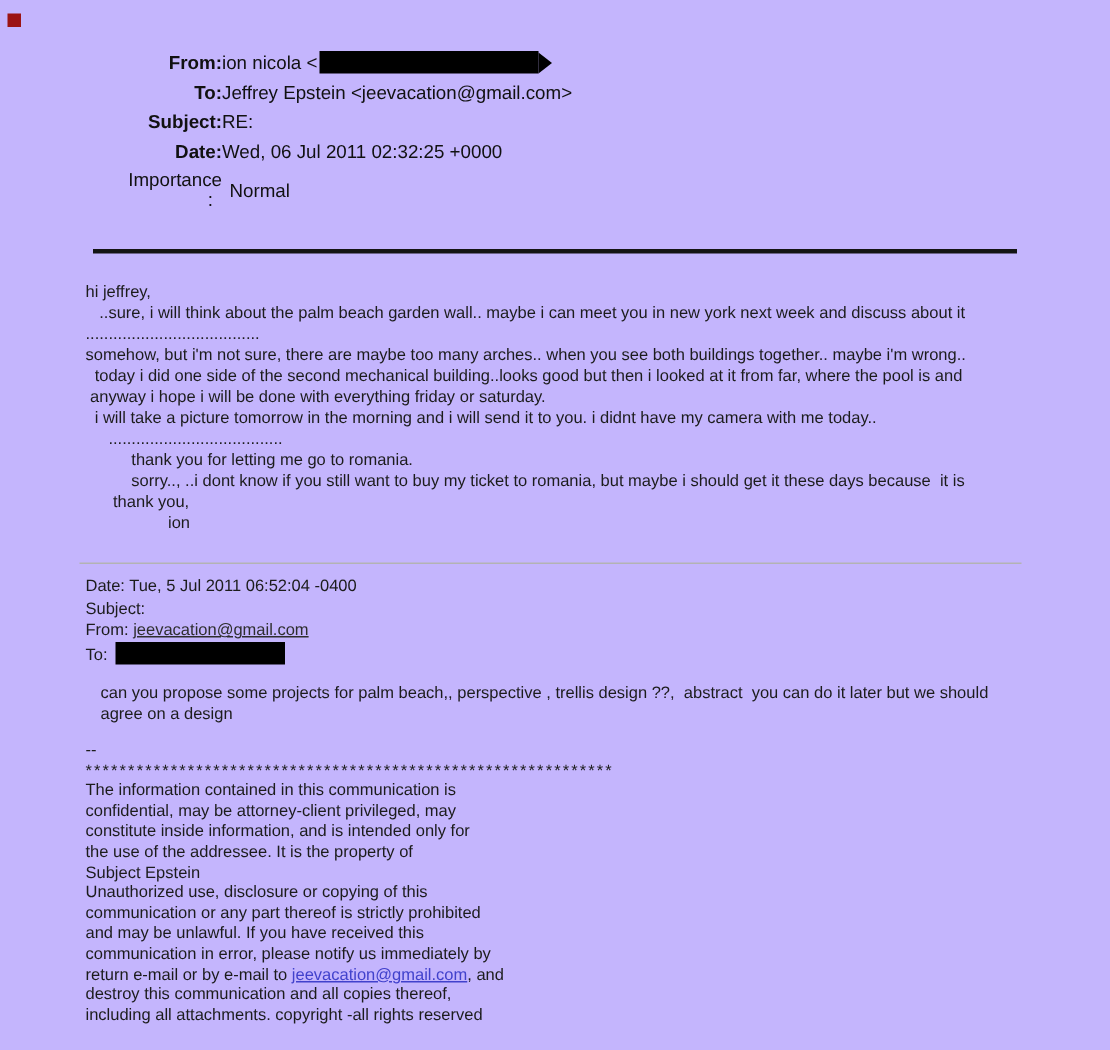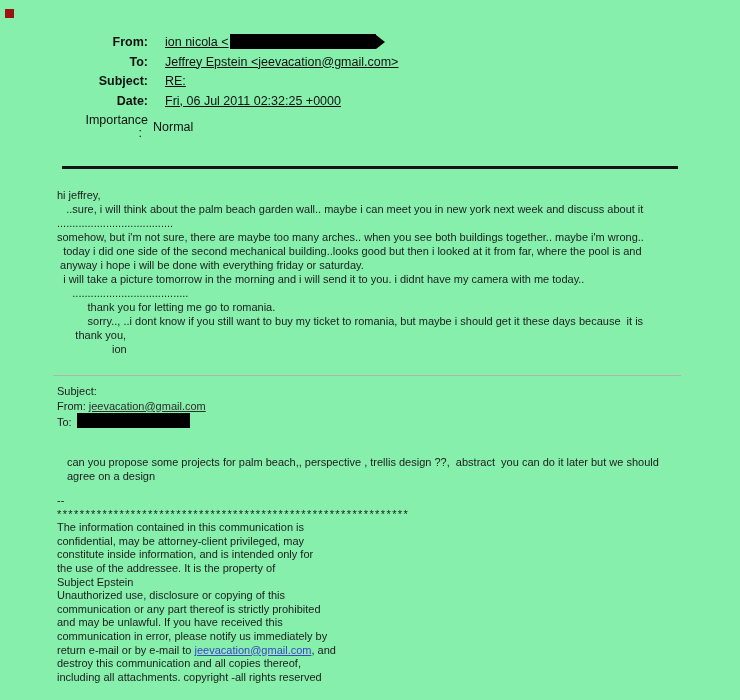--- a/index.html
+++ b/index.html
@@ -1,26 +1,26 @@
 <!DOCTYPE html>
 <html><head>
 <meta charset="utf-8">
 <style>
   html,body{margin:0;padding:0;background:#fff;}
   .page{
-    position:relative;width:740px;height:700px;background:#86efac;overflow:hidden;
+    position:relative;width:740px;height:700px;background:#c4b5fd;overflow:hidden;
     font-family:"Liberation Sans","DejaVu Sans",sans-serif;color:#1c1c1c;
   }
   .corner-mark{position:absolute;left:5px;top:9px;width:9px;height:9px;background:#9b1313;}
 
   
   .email-header{position:absolute;left:0;top:33px;width:520px;font-size:12.5px;color:#111;}
   .hrow{display:flex;align-items:flex-start;min-height:19.5px;line-height:19.5px;}
   .hlabel{width:148px;text-align:right;font-weight:bold;flex:0 0 148px;}
-  .hvalue{margin-left:17px;white-space:pre;text-decoration:underline;}
+  .hvalue{margin-left:0;white-space:pre;}
   .imp-row{display:flex;align-items:flex-start;margin-top:0;}
   .imp-label{width:148px;flex:0 0 148px;text-align:right;font-weight:normal;line-height:13px;padding-top:3px;}
   .imp-label .colon{display:block;text-align:right;padding-right:6px;}
   .imp-value{margin-left:5px;padding-top:10px;line-height:13px;}
   .redaction-wrap{display:inline-flex;align-items:center;vertical-align:middle;margin-left:1px;position:relative;top:-1px;}
   .bar1{display:inline-block;width:146px;height:15px;background:#000;}
   .bar1-tip{width:0;height:0;border-top:7px solid transparent;border-bottom:7px solid transparent;border-left:9px solid #000;}
   .bar2{display:inline-block;width:113px;height:15px;background:#000;vertical-align:text-bottom;margin-left:5px;}
 
   .rule-thick{position:absolute;left:62px;top:166px;width:616px;height:3px;background:#141414;}
@@ -52,21 +52,21 @@
     <div class="hrow">
       <div class="hlabel">To:</div>
       <div class="hvalue">Jeffrey Epstein &lt;jeevacation@gmail.com&gt;</div>
     </div>
     <div class="hrow">
       <div class="hlabel">Subject:</div>
       <div class="hvalue">RE:</div>
     </div>
     <div class="hrow">
       <div class="hlabel">Date:</div>
-      <div class="hvalue">Fri, 06 Jul 2011 02:32:25 +0000</div>
+      <div class="hvalue">Wed, 06 Jul 2011 02:32:25 +0000</div>
     </div>
     <div class="imp-row">
       <div class="imp-label"><span>Importance</span><span class="colon">:</span></div>
       <div class="imp-value">Normal</div>
     </div>
   </div>
 
   <div class="rule-thick"></div>
 
   <div class="body-block txt">
@@ -81,20 +81,21 @@
       <div class="line">     ......................................</div>
       <div class="line">          thank you for letting me go to romania.</div>
       <div class="line">          sorry.., ..i dont know if you still want to buy my ticket to romania, but maybe i should get it these days because  it is</div>
       <div class="line">      thank you,</div>
       <div class="line">                  ion</div>
     </div>
 
   <div class="rule-thin"></div>
 
   <div class="quoted-block txt">
+    <div class="line">Date: Tue, 5 Jul 2011 06:52:04 -0400</div>
     <div class="line">Subject:</div>
     <div class="line"><span>From: </span><span class="quoted-from-email">jeevacation@gmail.com</span></div>
     <div class="line"><span>To:</span><span class="bar2"></span></div>
   </div>
 
   <div class="reply-block txt">
 
   <div class="line">can you propose some projects for palm beach,, perspective , trellis design ??,  abstract  you can do it later but we should</div>
       <div class="line">agree on a design</div>
     </div>

